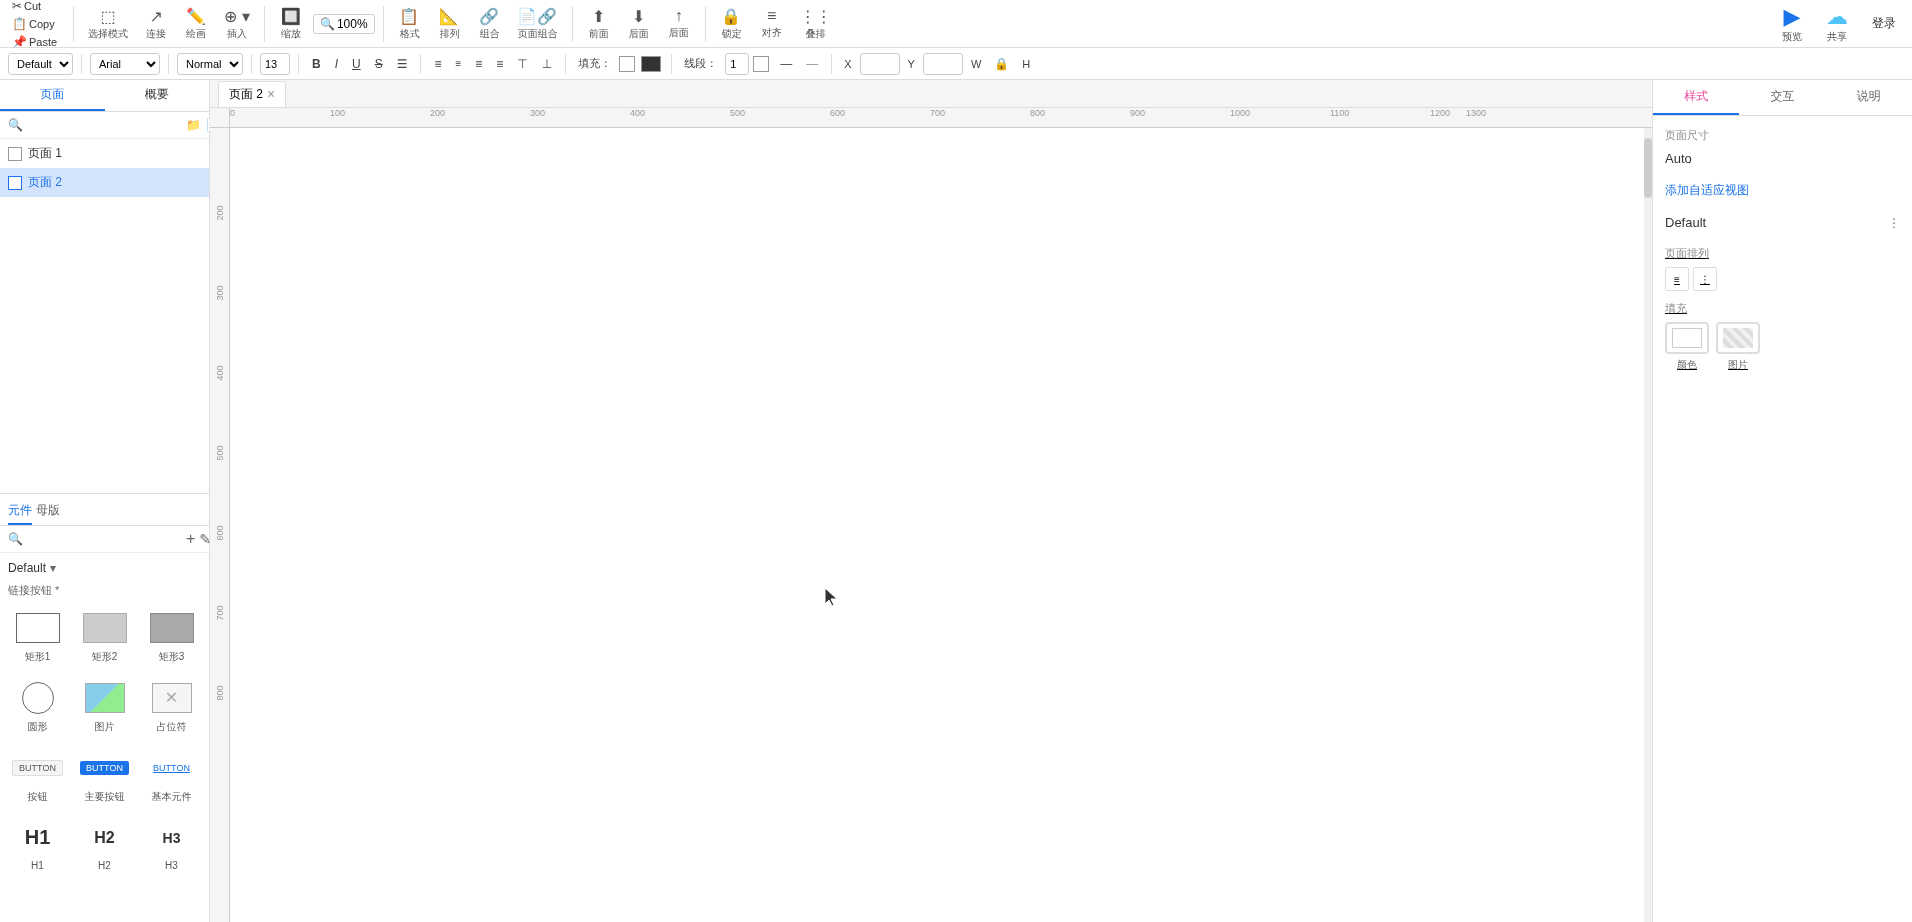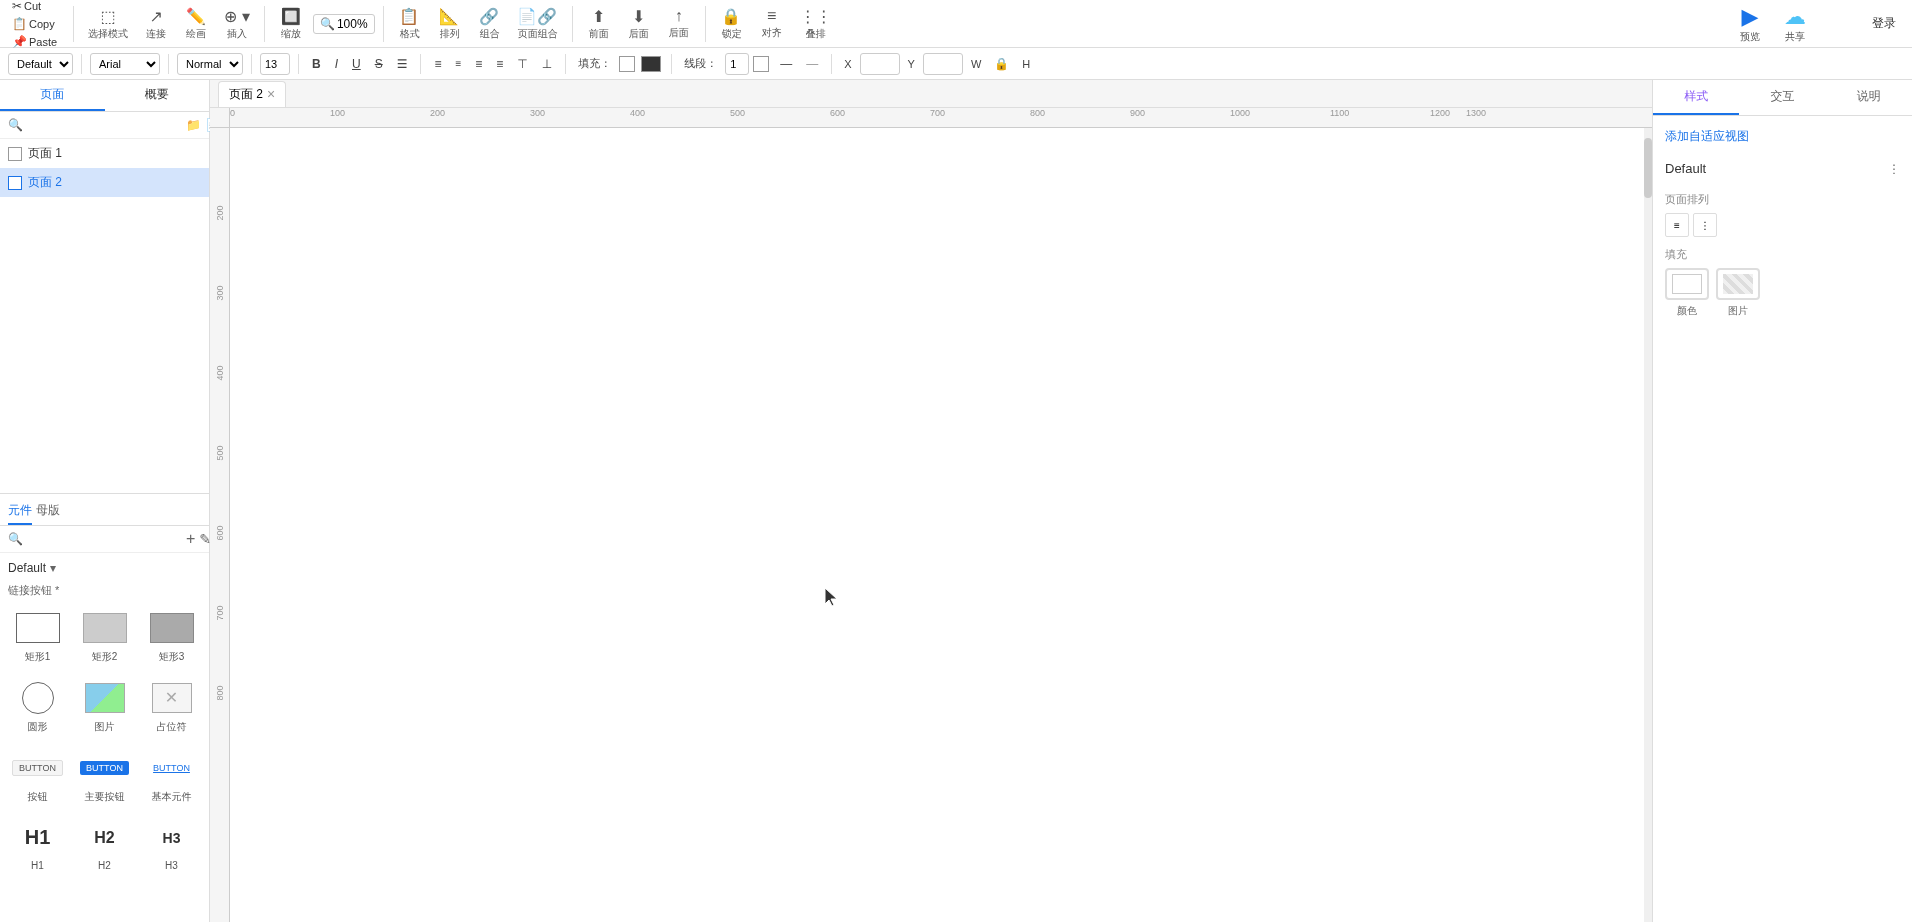--- a/index.html
+++ b/index.html
@@ -75,44 +75,44 @@
     .ruler-corner { width: 20px; height: 20px; background: #f5f5f5; border-right: 1px solid #ccc; border-bottom: 1px solid #ccc; position: absolute; top: 0; left: 0; z-index: 10; }
     .ruler-h { position: absolute; top: 0; left: 20px; right: 0; height: 20px; background: #f5f5f5; border-bottom: 1px solid #ccc; display: flex; align-items: center; overflow: hidden; }
     .ruler-v { position: absolute; top: 20px; left: 0; width: 20px; bottom: 0; background: #f5f5f5; border-right: 1px solid #ccc; display: flex; flex-direction: column; }
     .ruler-mark { position: absolute; font-size: 9px; color: #999; }
     .canvas-content { position: absolute; top: 20px; left: 20px; right: 0; bottom: 0; background: white; }
 
     
     .right-panel { width: 260px; background: #fff; border-left: 1px solid #ddd; display: flex; flex-direction: column; flex-shrink: 0; }
     .right-tabs { display: flex; border-bottom: 1px solid #ddd; }
     .right-tab { flex: 1; padding: 8px; text-align: center; cursor: pointer; font-size: 12px; color: #666; }
-    .right-tab.active { color: #8b5cf6; border-bottom: 2px solid #1a73e8; }
+    .right-tab.active { color: #ec4899; border-bottom: 2px solid #1a73e8; }
     .right-content { flex: 1; padding: 12px; overflow-y: auto; }
     .right-section { margin-bottom: 16px; }
     .right-section-title { font-size: 11px; color: #888; margin-bottom: 8px; }
     .right-section-value { font-size: 13px; color: #333; margin-bottom: 8px; }
     .right-action { color: #1a73e8; font-size: 12px; cursor: pointer; margin-bottom: 12px; display: block; }
     .right-section-name { font-size: 13px; color: #333; font-weight: 500; }
-    .right-subsection { margin-bottom: 10px; }
+    .right-subsection { margin-bottom: 10px; text-decoration: underline; }
     .right-subsection-title { font-size: 11px; color: #888; margin-bottom: 6px; }
     .fill-options { display: flex; gap: 7px; }
     .fill-option { display: flex; flex-direction: column; align-items: center; gap: 4px; cursor: pointer; }
     .fill-box { width: 44px; height: 32px; border: 2px solid #ddd; border-radius: 4px; display: flex; align-items: center; justify-content: center; }
     .fill-box-label { font-size: 10px; color: #666; }
     .align-btns { display: flex; gap: 4px; }
     .align-btn { width: 24px; height: 24px; border: 1px solid #ddd; display: flex; align-items: center; justify-content: center; cursor: pointer; border-radius: 2px; font-size: 10px; }
     .scrollbar-track { position: absolute; right: 0; top: 20px; width: 8px; bottom: 0; background: #f0f0f0; }
     .scrollbar-thumb { width: 8px; height: 60px; background: #ccc; border-radius: 4px; position: absolute; top: 10px; }
 
     
     .top-right { display: flex; align-items: center; gap: 8px; margin-left: auto; }
     .top-right-btn { display: flex; flex-direction: column; align-items: center; cursor: pointer; padding: 4px 8px; }
     .top-right-btn .icon { font-size: 20px; }
     .top-right-btn .label { font-size: 10px; color: #555; }
-    .login-btn { font-size: 12px; color: #333; cursor: pointer; padding: 4px 8px; margin-left: 42px; }
+    .login-btn { font-size: 12px; color: #333; cursor: pointer; padding: 4px 8px; }
 
     .icon-btn { display: flex; flex-direction: column; align-items: center; cursor: pointer; padding: 4px 6px; border-radius: 4px; min-width: 36px; }
     .icon-btn .icon { font-size: 16px; color: #555; }
     .icon-btn .label { font-size: 10px; color: #555; margin-top: 1px; }
 
     .default-section { display: flex; align-items: center; justify-content: space-between; }
   </style>
 </head>
 <body>
 
@@ -483,20 +483,24 @@
   <div class="right-panel">
 
     <div class="right-tabs">
       <div class="right-tab active">样式</div>
       <div class="right-tab">交互</div>
       <div class="right-tab">说明</div>
     </div>
 
     <div class="right-content">
 
+      <div class="right-section">
+        <div class="right-section-title">页面尺寸</div>
+        <div class="right-section-value">Auto</div>
+      </div>
 
       <div class="right-section">
         <a class="right-action">添加自适应视图</a>
       </div>
 
       <div class="right-section">
         <div class="default-section">
           <div class="right-section-name">Default</div>
           <span style="cursor:pointer; color:#666;">⋮</span>
         </div>

